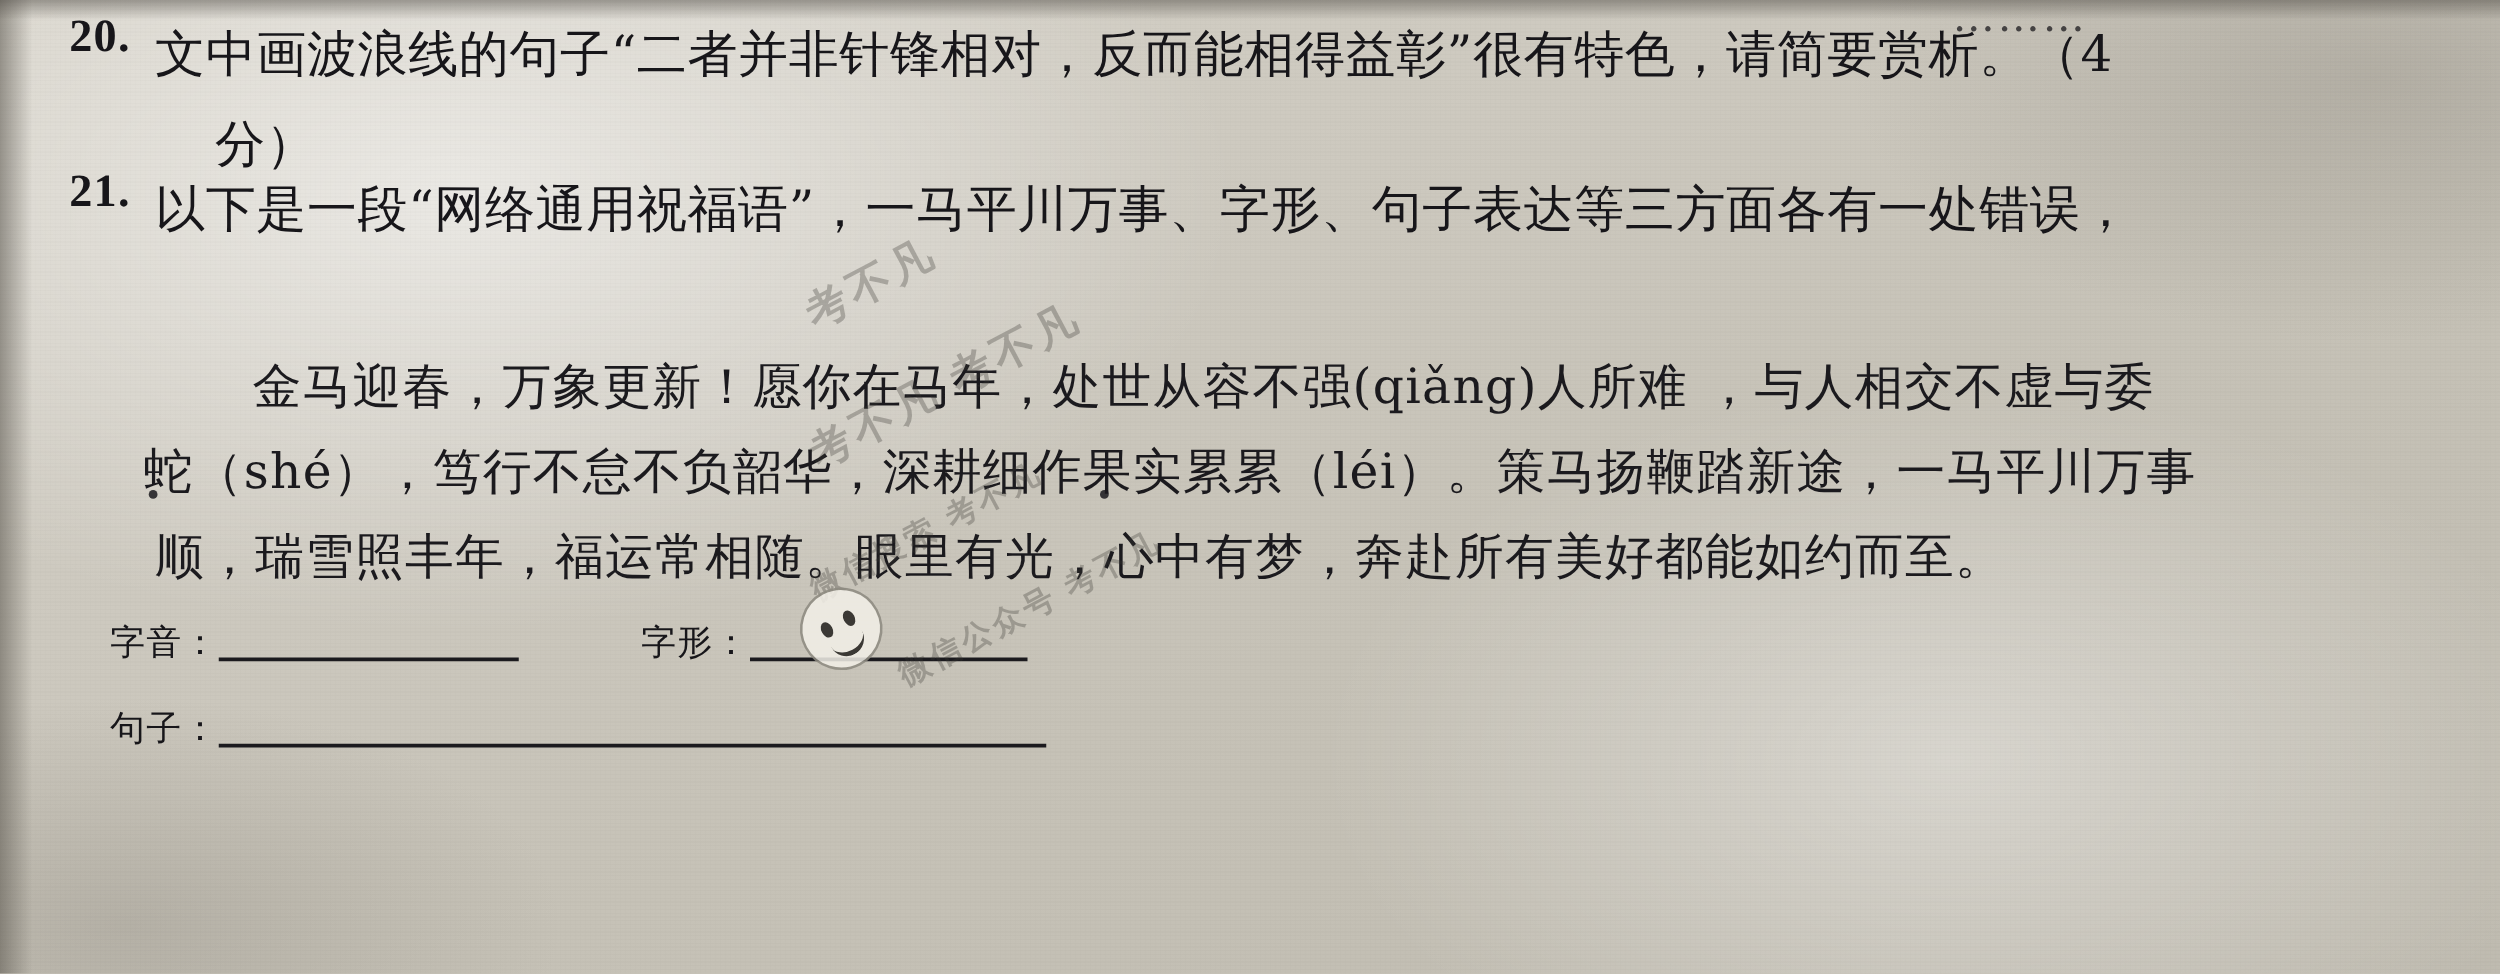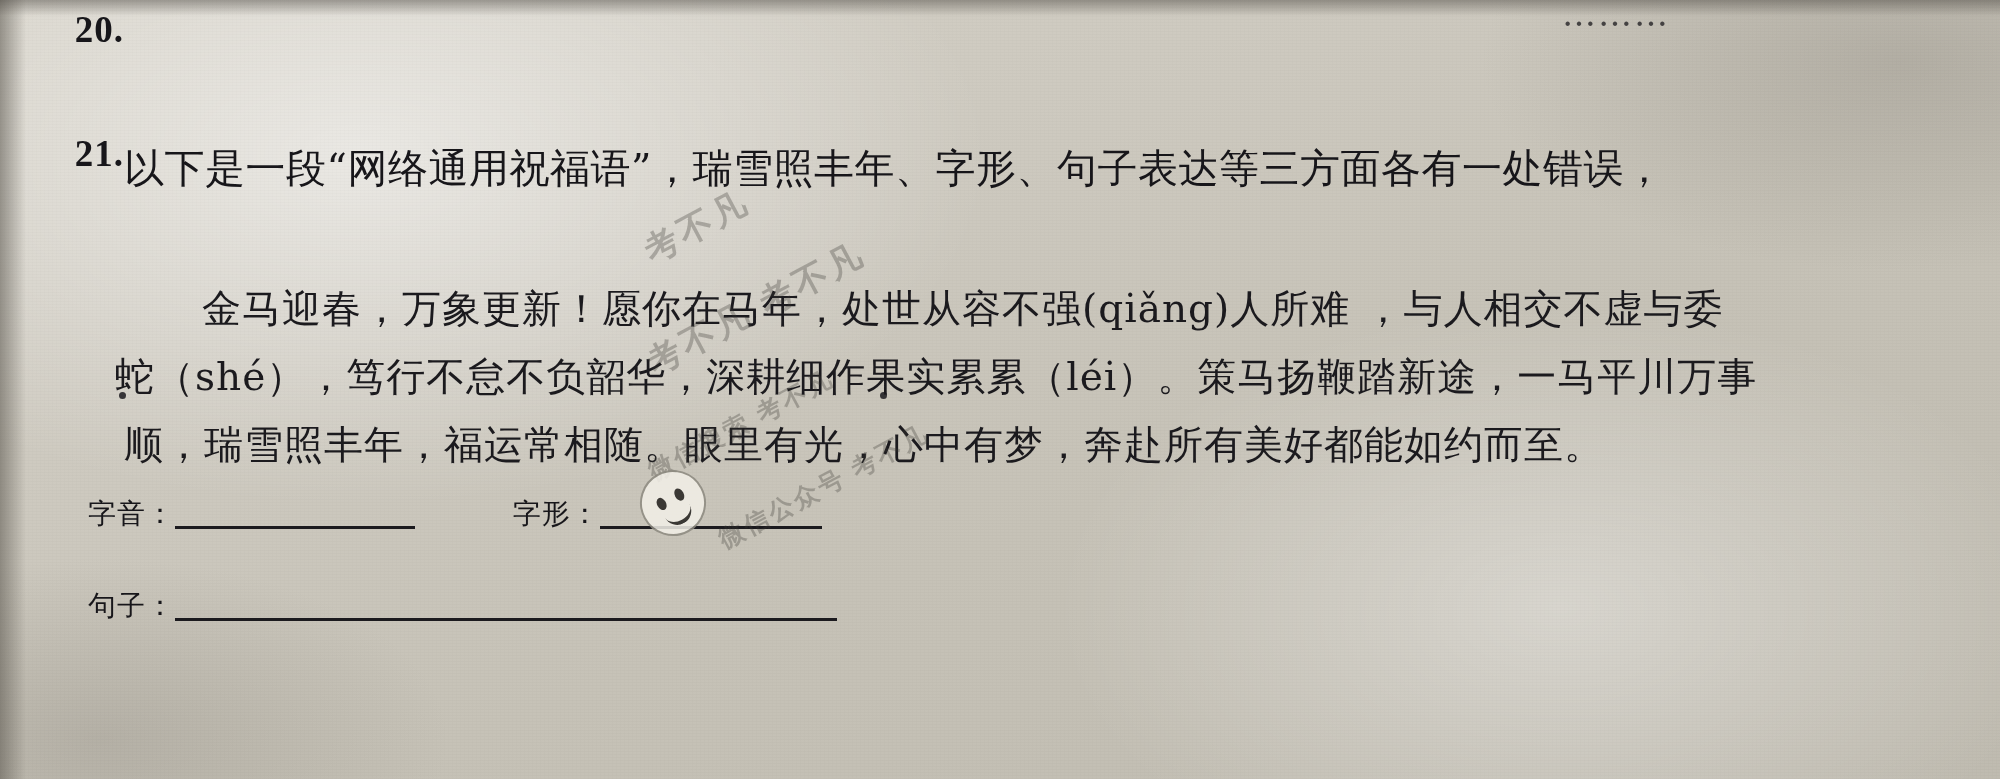--- a/index.html
+++ b/index.html
@@ -68,21 +68,21 @@
     display: flex;
     align-items: flex-start;
   }
   .qnum {
     font-family: "Liberation Serif", serif;
     font-weight: 700;
     font-size: 37px;
     letter-spacing: 1px;
     width: 88px;
     flex: 0 0 88px;
-    text-align: right;
+    text-align: center;
   }
   .qbody {
     font-size: 40px;
     line-height: 72px;
     letter-spacing: 0.5px;
   }
 
   
   .para {
     position: absolute;
@@ -190,43 +190,47 @@
   <div id="grain"></div>
   <div id="gutter"></div>
   <div id="topshadow"></div>
 
   <div id="topfrag" class="ink">………</div>
 
   <div id="content">
 
     <div class="qrow" style="left:36px; top:8px; width:1900px;">
       <div class="qnum ink">20.</div>
+      <div class="qbody ink">
+        <div>文中画波浪线的句子“二者并非针锋相对，反而能相得益彰”很有特色，请简要赏析。（4</div>
+        <div style="padding-left:48px;">分）</div>
+      </div>
     </div>
 
     <div class="qrow" style="left:36px; top:132px; width:1930px;">
       <div class="qnum ink">21.</div>
       <div class="qbody ink">
-        <div>以下是一段“网络通用祝福语”，瑞雪照丰年、字形、句子表达等三方面各有一处错误，</div>
+        <div>以下是一段“网络通用祝福语”，一马平川万事、字形、句子表达等三方面各有一处错误，</div>
       </div>
     </div>
 
     <div class="para ink" style="left:202px; top:282px;">金马迎春，万象更新！愿你在马年，处世从容不强(qiǎng)人所难 ，与人相交不虚与委</div>
     <div class="para ink" style="left:115px; top:350px;">蛇（shé），笃行不怠不负韶华，深耕细作果实累累（léi）。策马扬鞭踏新途，一马平川万事</div>
     <div class="para ink" style="left:124px; top:418px;">顺，瑞雪照丰年，福运常相随。眼里有光，心中有梦，奔赴所有美好都能如约而至。</div>
 
     <div class="dot-under" style="left:119px; top:392px;"></div>
     <div class="dot-under" style="left:880px; top:392px;"></div>
 
     <div class="answer-row ink" style="left:88px; top:486px;">
       <span>字音：</span><span class="blank" style="width:240px;"></span>
       <span style="display:inline-block; width:78px;"></span>
       <span>字形：</span><span class="blank" style="width:222px;"></span>
     </div>
 
-    <div class="answer-row ink" style="left:88px; top:578px;">
+    <div class="answer-row ink" style="left:88px; top:555px;">
       <span>句子：</span><span class="blank" style="width:662px;"></span>
     </div>
 
   </div>
 
   <div id="watermark">
     <div class="wm-line" style="margin-left:110px;">考不凡</div>
     <div class="wm-line" style="margin-left:60px; margin-top:54px;">考不凡  考不凡</div>
     <div class="wm-small" style="margin-left:10px; margin-top:56px;">微信搜索  考不凡</div>
     <div class="wm-small" style="margin-left:40px; margin-top:60px;">微信公众号  考不凡</div>

